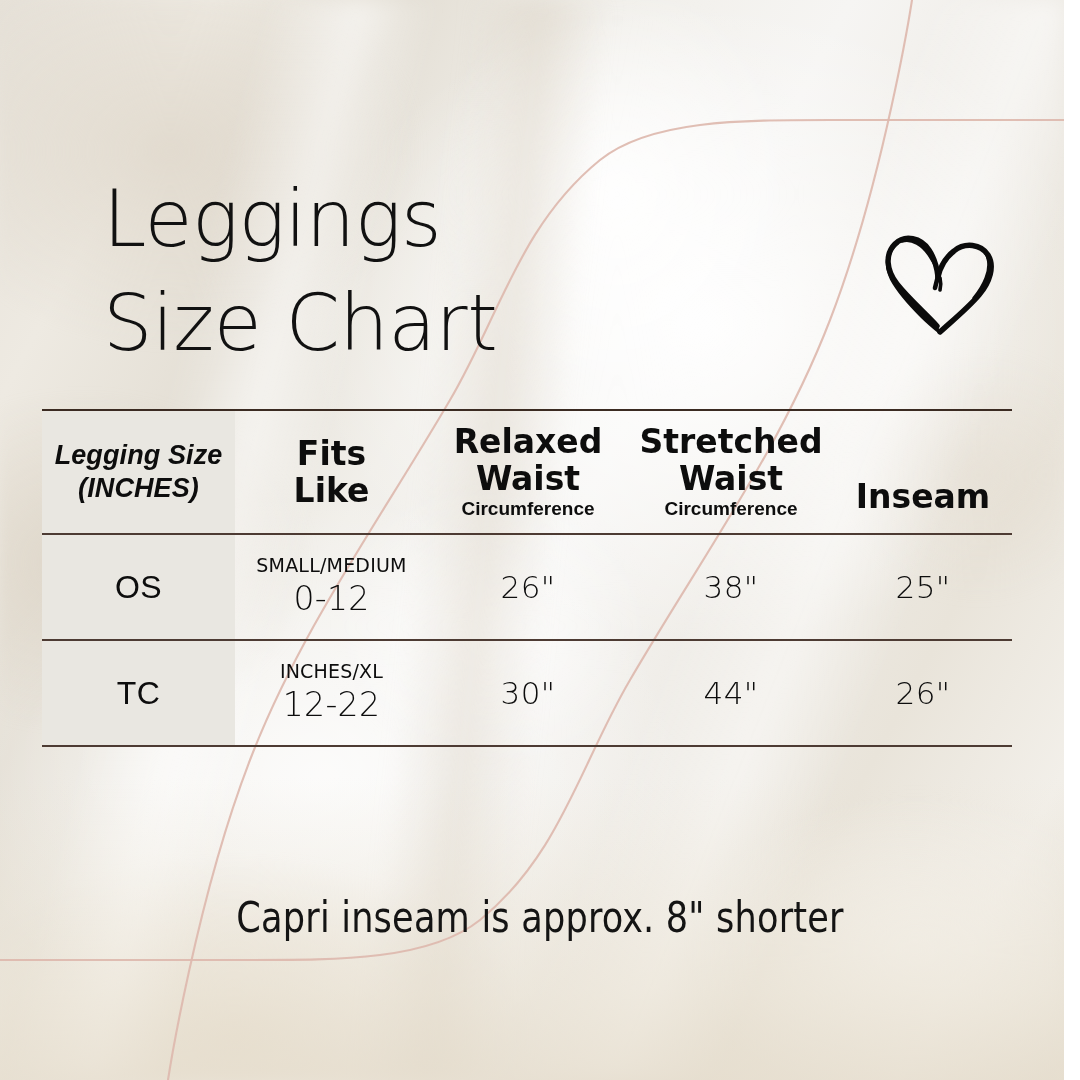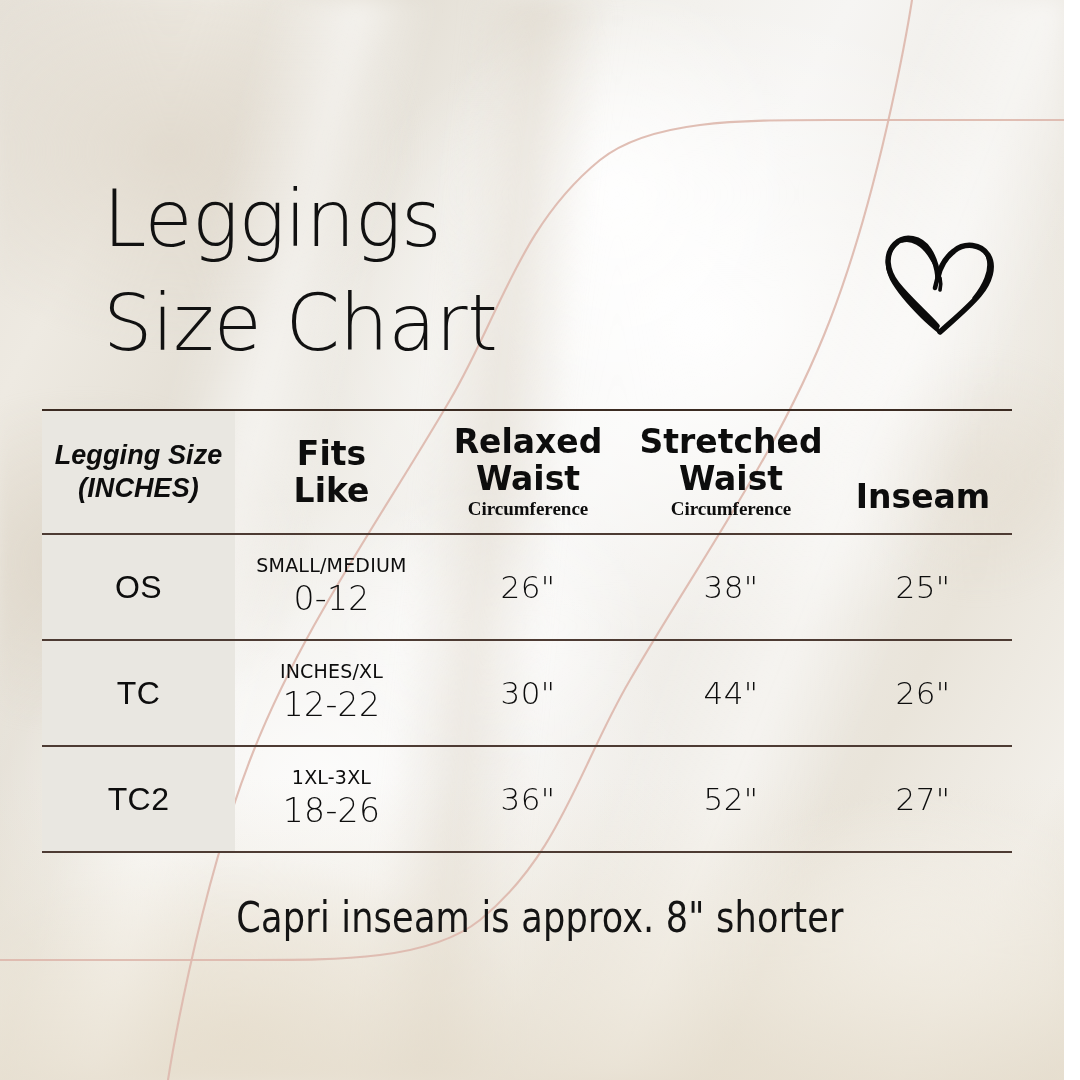--- a/index.html
+++ b/index.html
@@ -148,21 +148,21 @@
     letter-spacing: 0.1px;
     text-align: center;
   }
   .hdr-main {
     font-family: "DejaVu Sans", sans-serif;
     font-weight: 700;
     font-size: 33px;
     line-height: 1.13;
   }
   .hdr-sub {
-    font-family: Liberation Serif, serif;
+    font-family: Liberation Sans, sans-serif;
     font-weight: 700;
     font-size: 19px;
     line-height: 1.2;
     display: block;
     margin-top: 1px;
   }
   .hdr-single {
     font-family: "DejaVu Sans", sans-serif;
     font-weight: 700;
     font-size: 33px;
@@ -302,29 +302,19 @@
         <tr>
           <td class="col-shade cell-size">TC</td>
           <td>
             <span class="fits-small">INCHES/XL</span>
             <span class="fits-range">12-22</span>
           </td>
           <td class="cell-meas">30"</td>
           <td class="cell-meas">44"</td>
           <td class="cell-meas">26"</td>
         </tr>
-        <tr>
-          <td class="col-shade cell-size">TC2</td>
-          <td>
-            <span class="fits-small">1XL-3XL</span>
-            <span class="fits-range">18-26</span>
-          </td>
-          <td class="cell-meas">36"</td>
-          <td class="cell-meas">52"</td>
-          <td class="cell-meas">27"</td>
-        </tr>
       </tbody>
     </table>
   </div>
 
   <div id="footer-note">Capri inseam is approx. 8" shorter</div>
 
 </div>
 
 </body></html>

